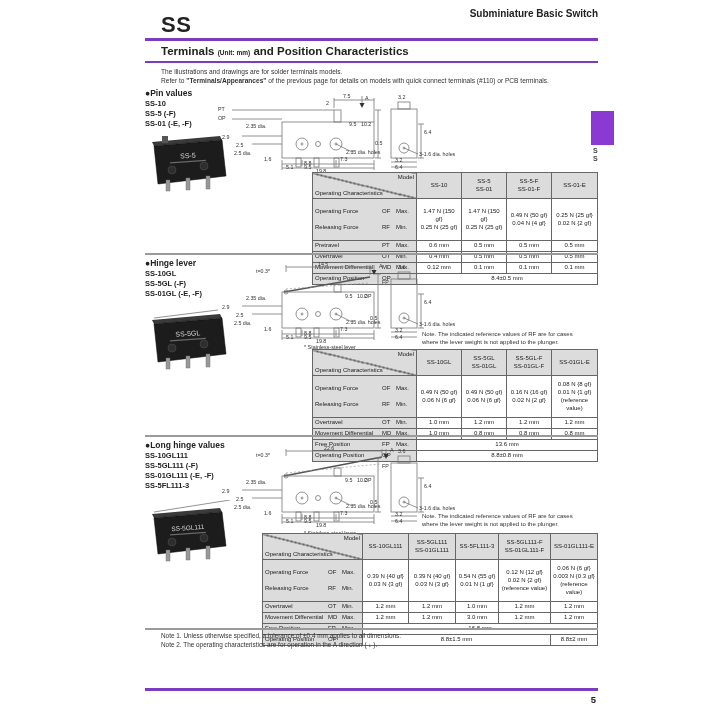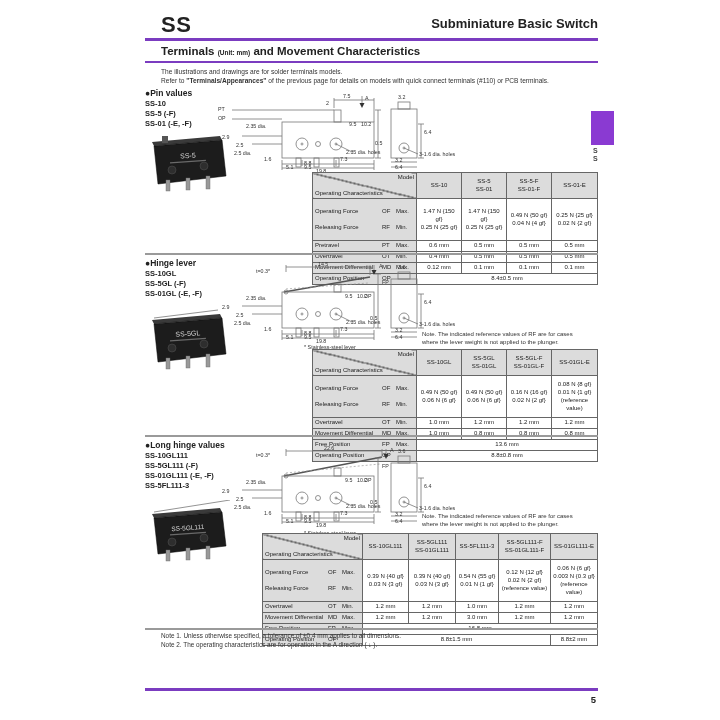--- a/index.html
+++ b/index.html
@@ -6,21 +6,21 @@
   html,body{margin:0;padding:0;}
   body{
     width:720px;height:720px;background:#ffffff;position:relative;
     font-family:"Liberation Sans", sans-serif;color:#222;overflow:hidden;
   }
   .page{position:absolute;left:140px;top:0;width:460px;height:720px;}
   .abs{position:absolute;white-space:nowrap;margin-left:16px;}
 
   
   .brand{left:5px;top:12px;font-size:22px;font-weight:bold;letter-spacing:.5px;}
-  .product{right:2px;top:16px;font-size:13px;font-weight:bold;}
+  .product{right:2px;top:8px;font-size:10px;font-weight:bold;}
   .rule-accent{position:absolute;left:5px;right:2px;background:var(--accent);}
   .rule1{top:38px;height:2.5px;}
   .h2{left:5px;top:45px;font-size:11.5px;font-weight:bold;}
   .h2 .unit{font-size:6.5px;}
   .rule2{top:61px;height:1.5px;}
   .intro{left:5px;font-size:6.6px;color:#333;}
   .sep{position:absolute;left:5px;right:2px;height:2px;background:#9a9a9a;}
 
   
   .side-tab{position:absolute;left:591px;top:111px;width:23px;height:34px;background:var(--tab);}
@@ -65,21 +65,21 @@
 <body>
 
 <div class="page">
 
   <div class="abs brand">SS</div>
   <div class="abs product">Subminiature Basic Switch</div>
   <div class="rule-accent rule1"></div>
 
   <div class="abs h2">
     <span>Terminals</span>
-    <span class="unit">(Unit: mm)</span><span> and Movement Characteristics</span>
+    <span class="unit">(Unit: mm)</span><span> and Position Characteristics</span>
   </div>
   <div class="rule-accent rule2"></div>
 
   <div class="abs intro" style="top:68px">The illustrations and drawings are for solder terminals models.</div>
   <div class="abs intro" style="top:77px">
     <span>Refer to </span><b>"Terminals/Appearances"</b><span> of the previous page for details on models with quick connect terminals (#110) or PCB terminals.</span>
   </div>
 
   <div class="sec" id="s1" style="top:88px;height:168px">
     <div class="sec-h">●Pin values</div>

